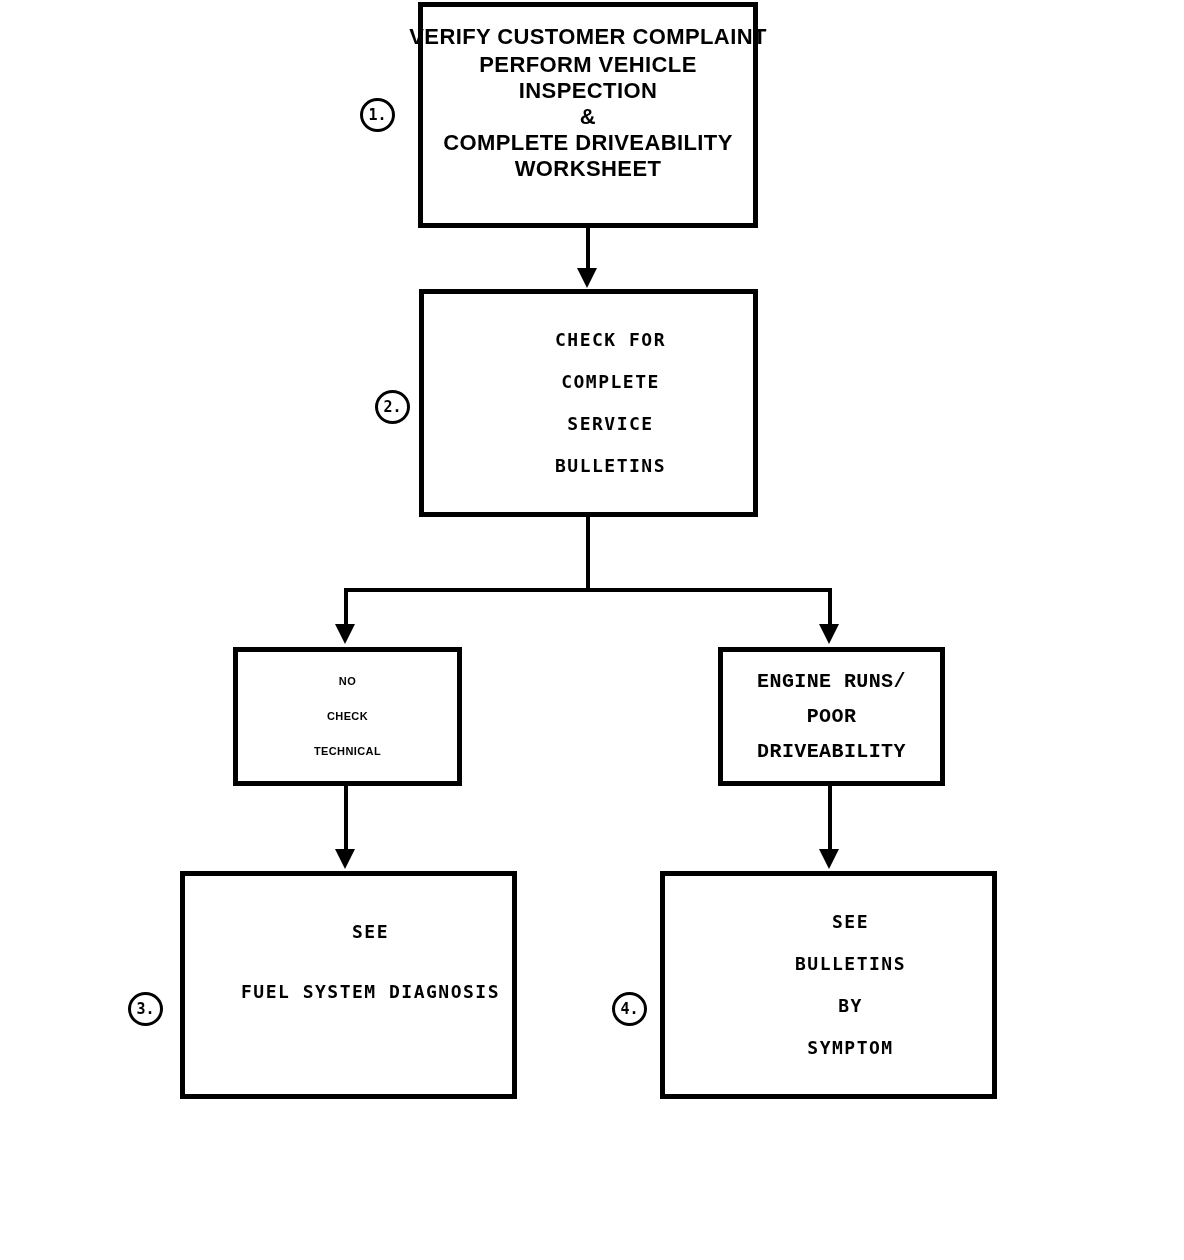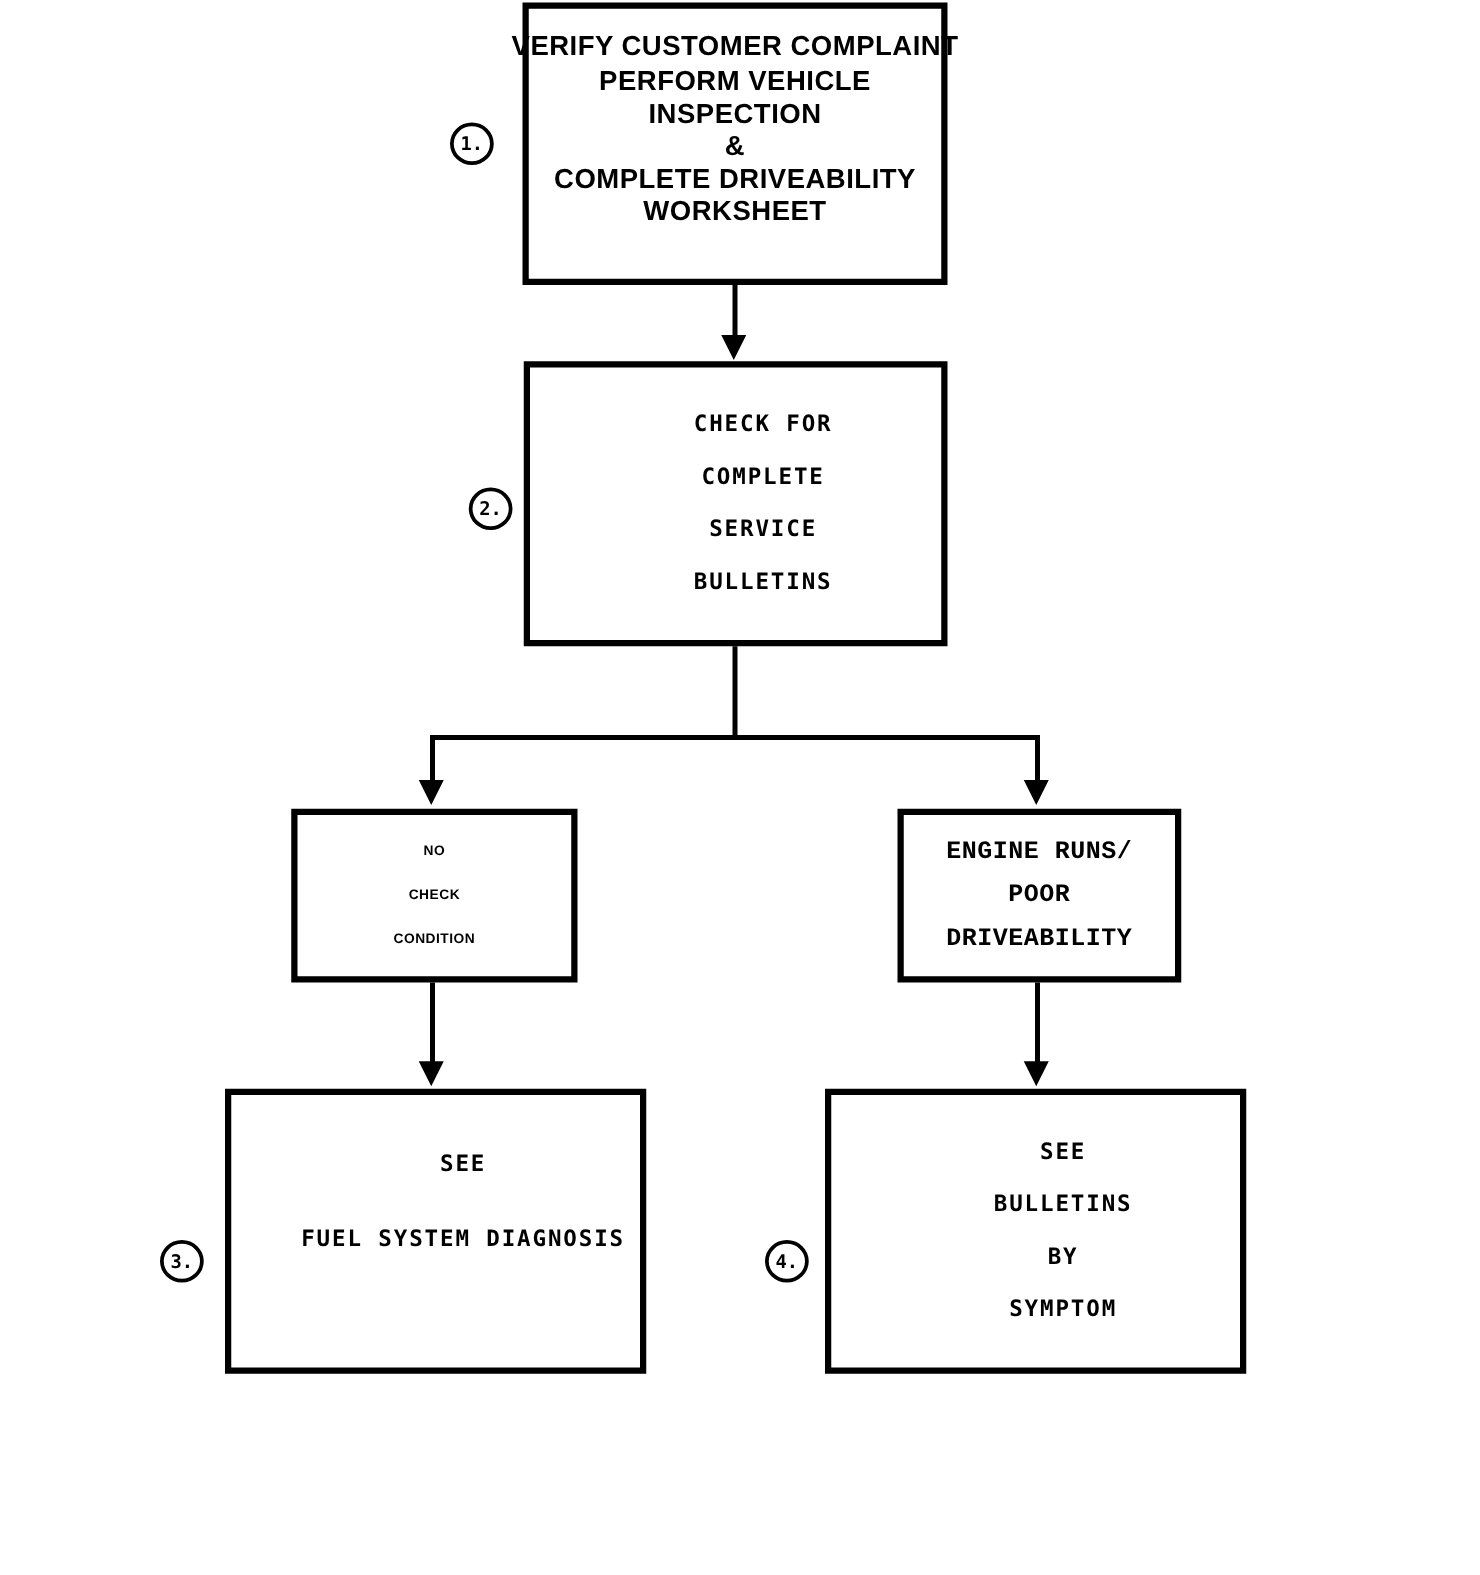--- a/index.html
+++ b/index.html
@@ -177,21 +177,21 @@
   <div class="vline" id="conn-split-stem"></div>
   <div class="hline" id="conn-split-bar"></div>
   <div class="vline" id="conn-split-left-drop"></div>
   <div class="arrowhead" id="conn-split-left-head"></div>
   <div class="vline" id="conn-split-right-drop"></div>
   <div class="arrowhead" id="conn-split-right-head"></div>
 
   <div class="box sans" id="box-nostart">
     <span class="line">NO</span>
     <span class="line">CHECK</span>
-    <span class="line">CONDITION</span>
+    <span class="line">TECHNICAL</span>
   </div>
 
   <div class="box sans" id="box-enginepoor">
     <span class="line">ENGINE RUNS/</span>
     <span class="line">POOR</span>
     <span class="line">DRIVEABILITY</span>
   </div>
 
   <div class="vline" id="conn-ns-fs-line"></div>
   <div class="arrowhead" id="conn-ns-fs-head"></div>

